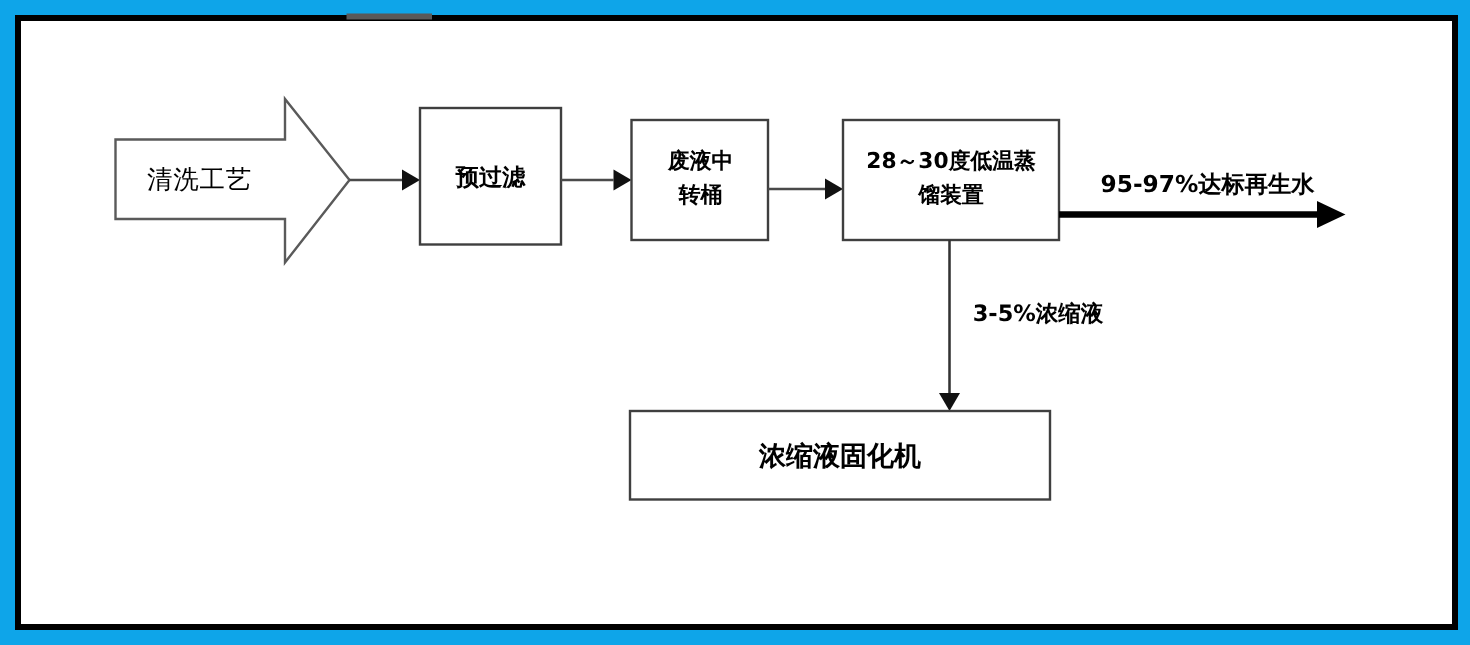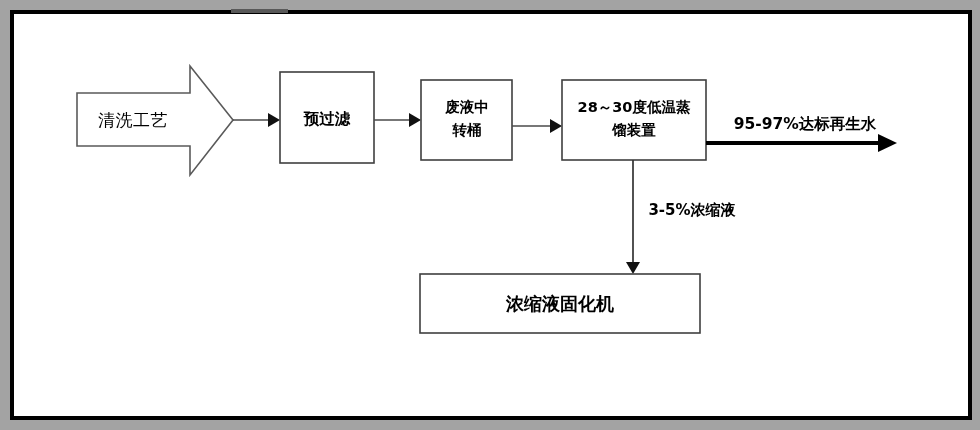--- a/index.html
+++ b/index.html
@@ -10,21 +10,21 @@
   body {
     width: 980px;
     height: 430px;
     font-family: "DejaVu Sans", "Liberation Sans", sans-serif;
     overflow: hidden;
   }
   #stage {
     position: relative;
     width: 980px;
     height: 430px;
-    background: #a3a3a3;
+    background: #0ea5e9;
   }
   #diagram {
     display: block;
     width: 980px;
     height: 430px;
   }
   .frame-rect {
     fill: #ffffff;
     stroke: #000000;
     stroke-width: 4;

